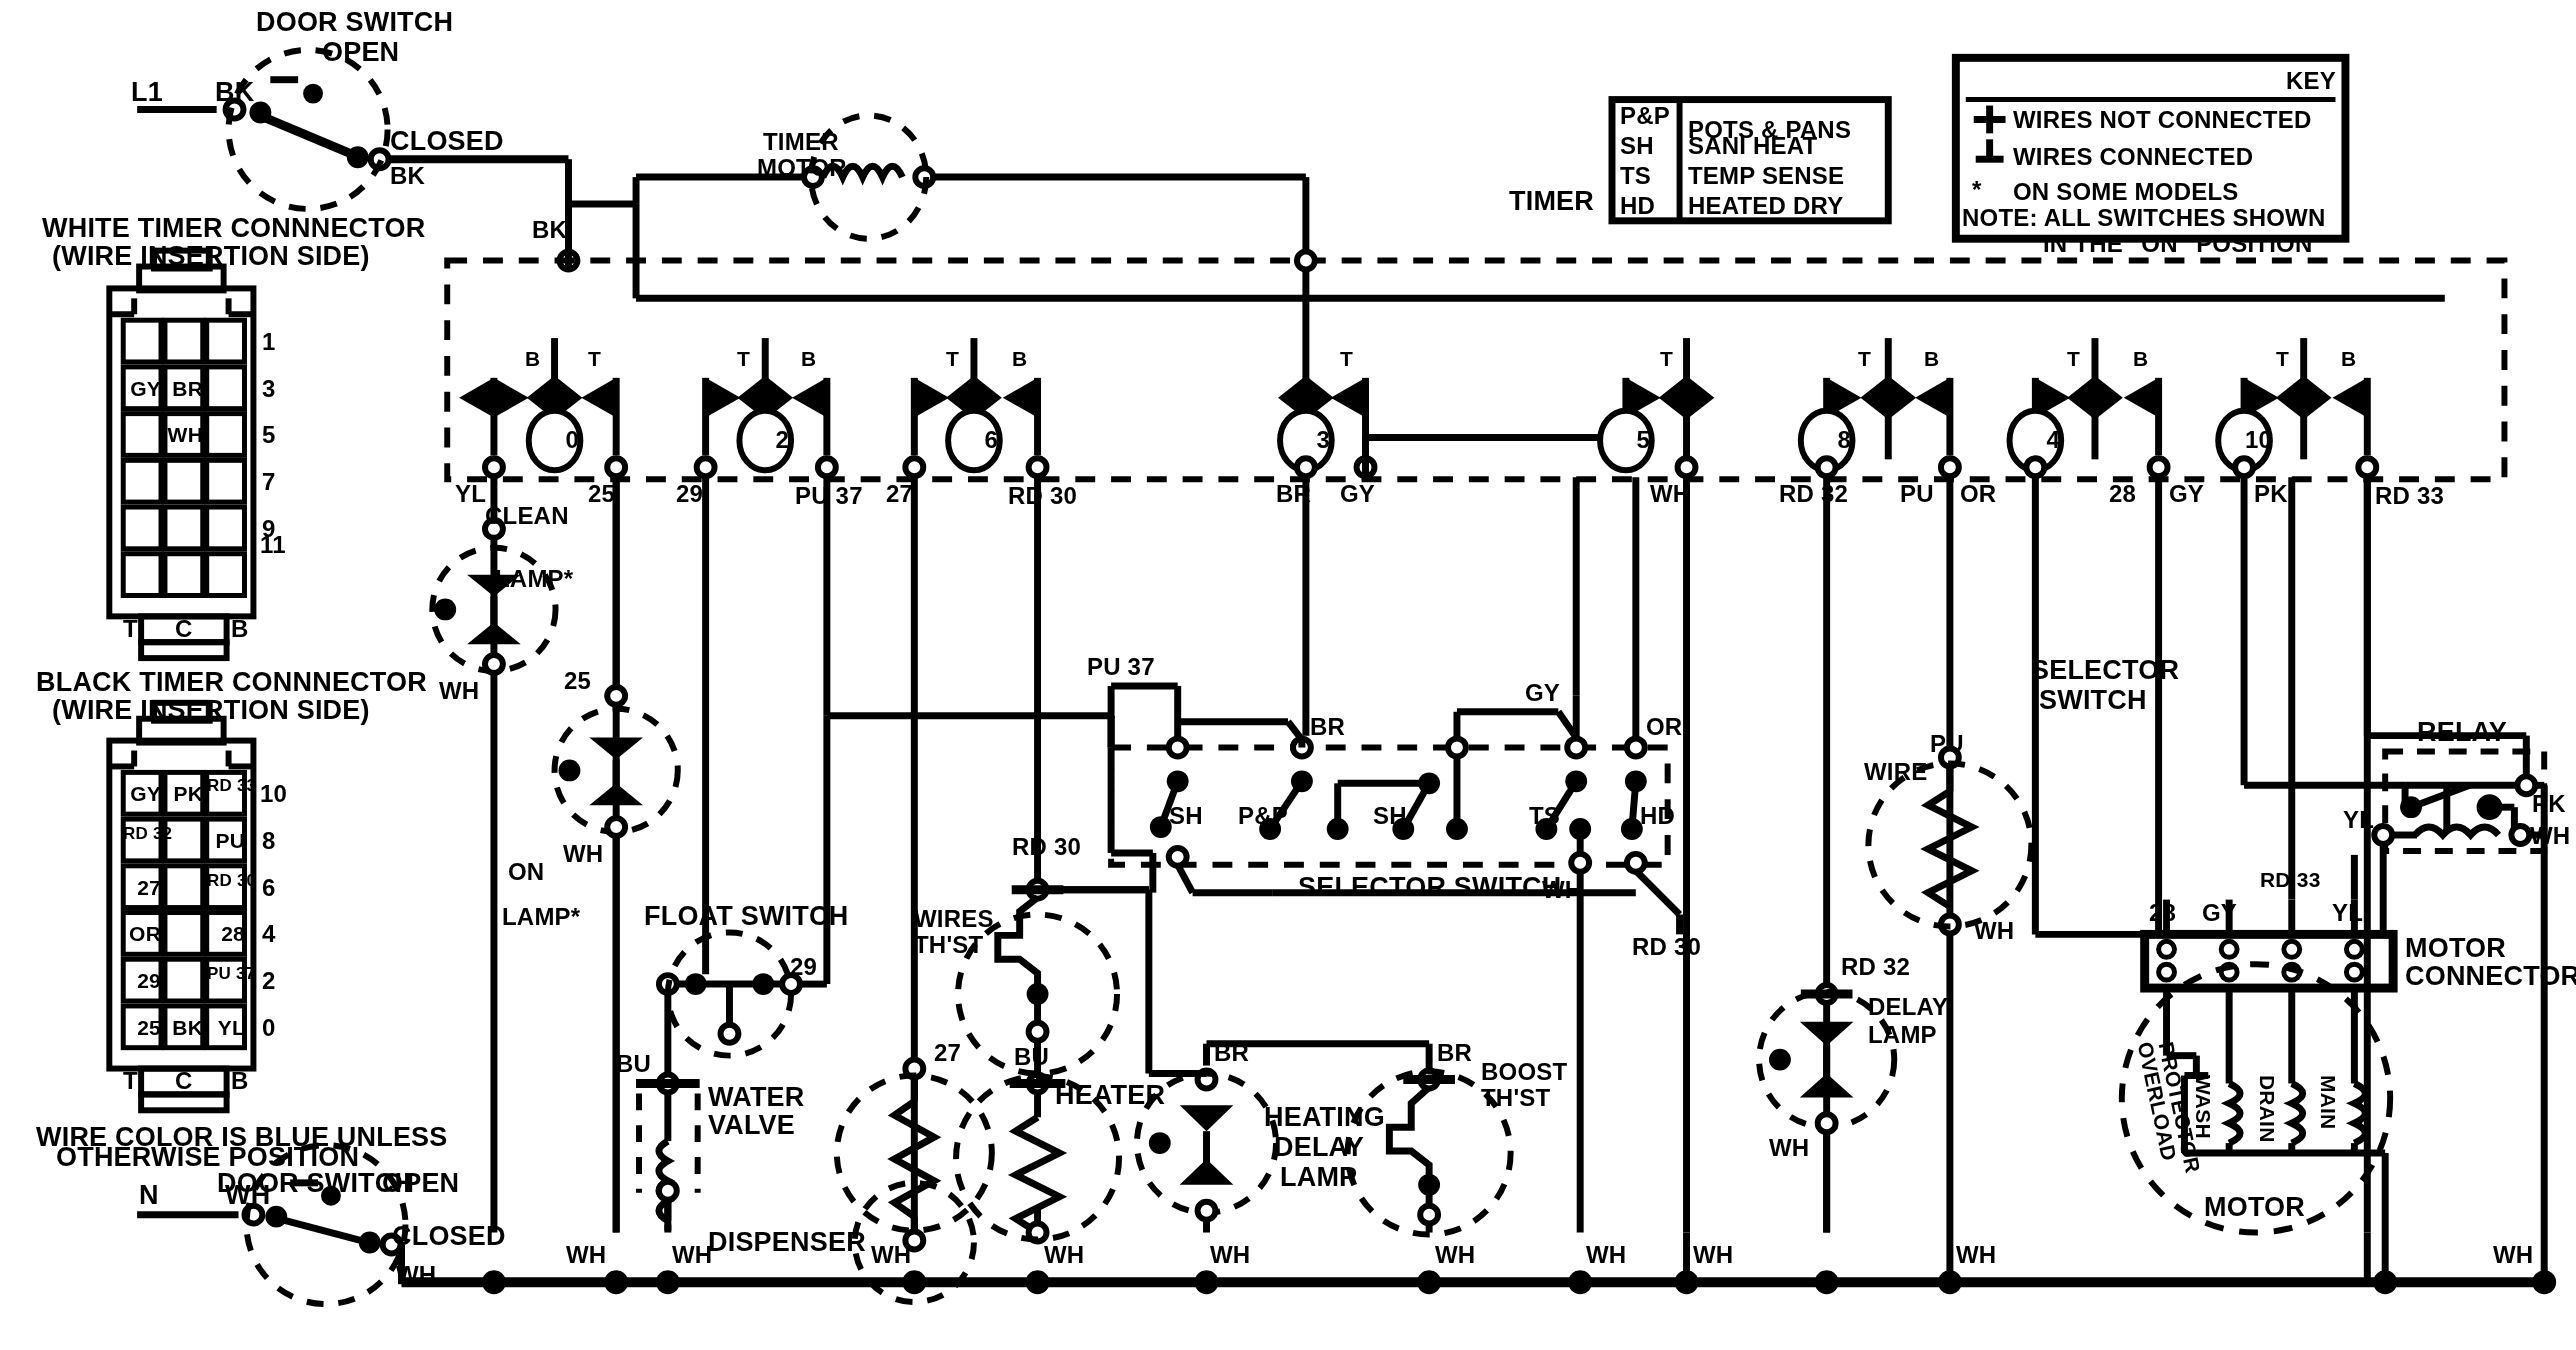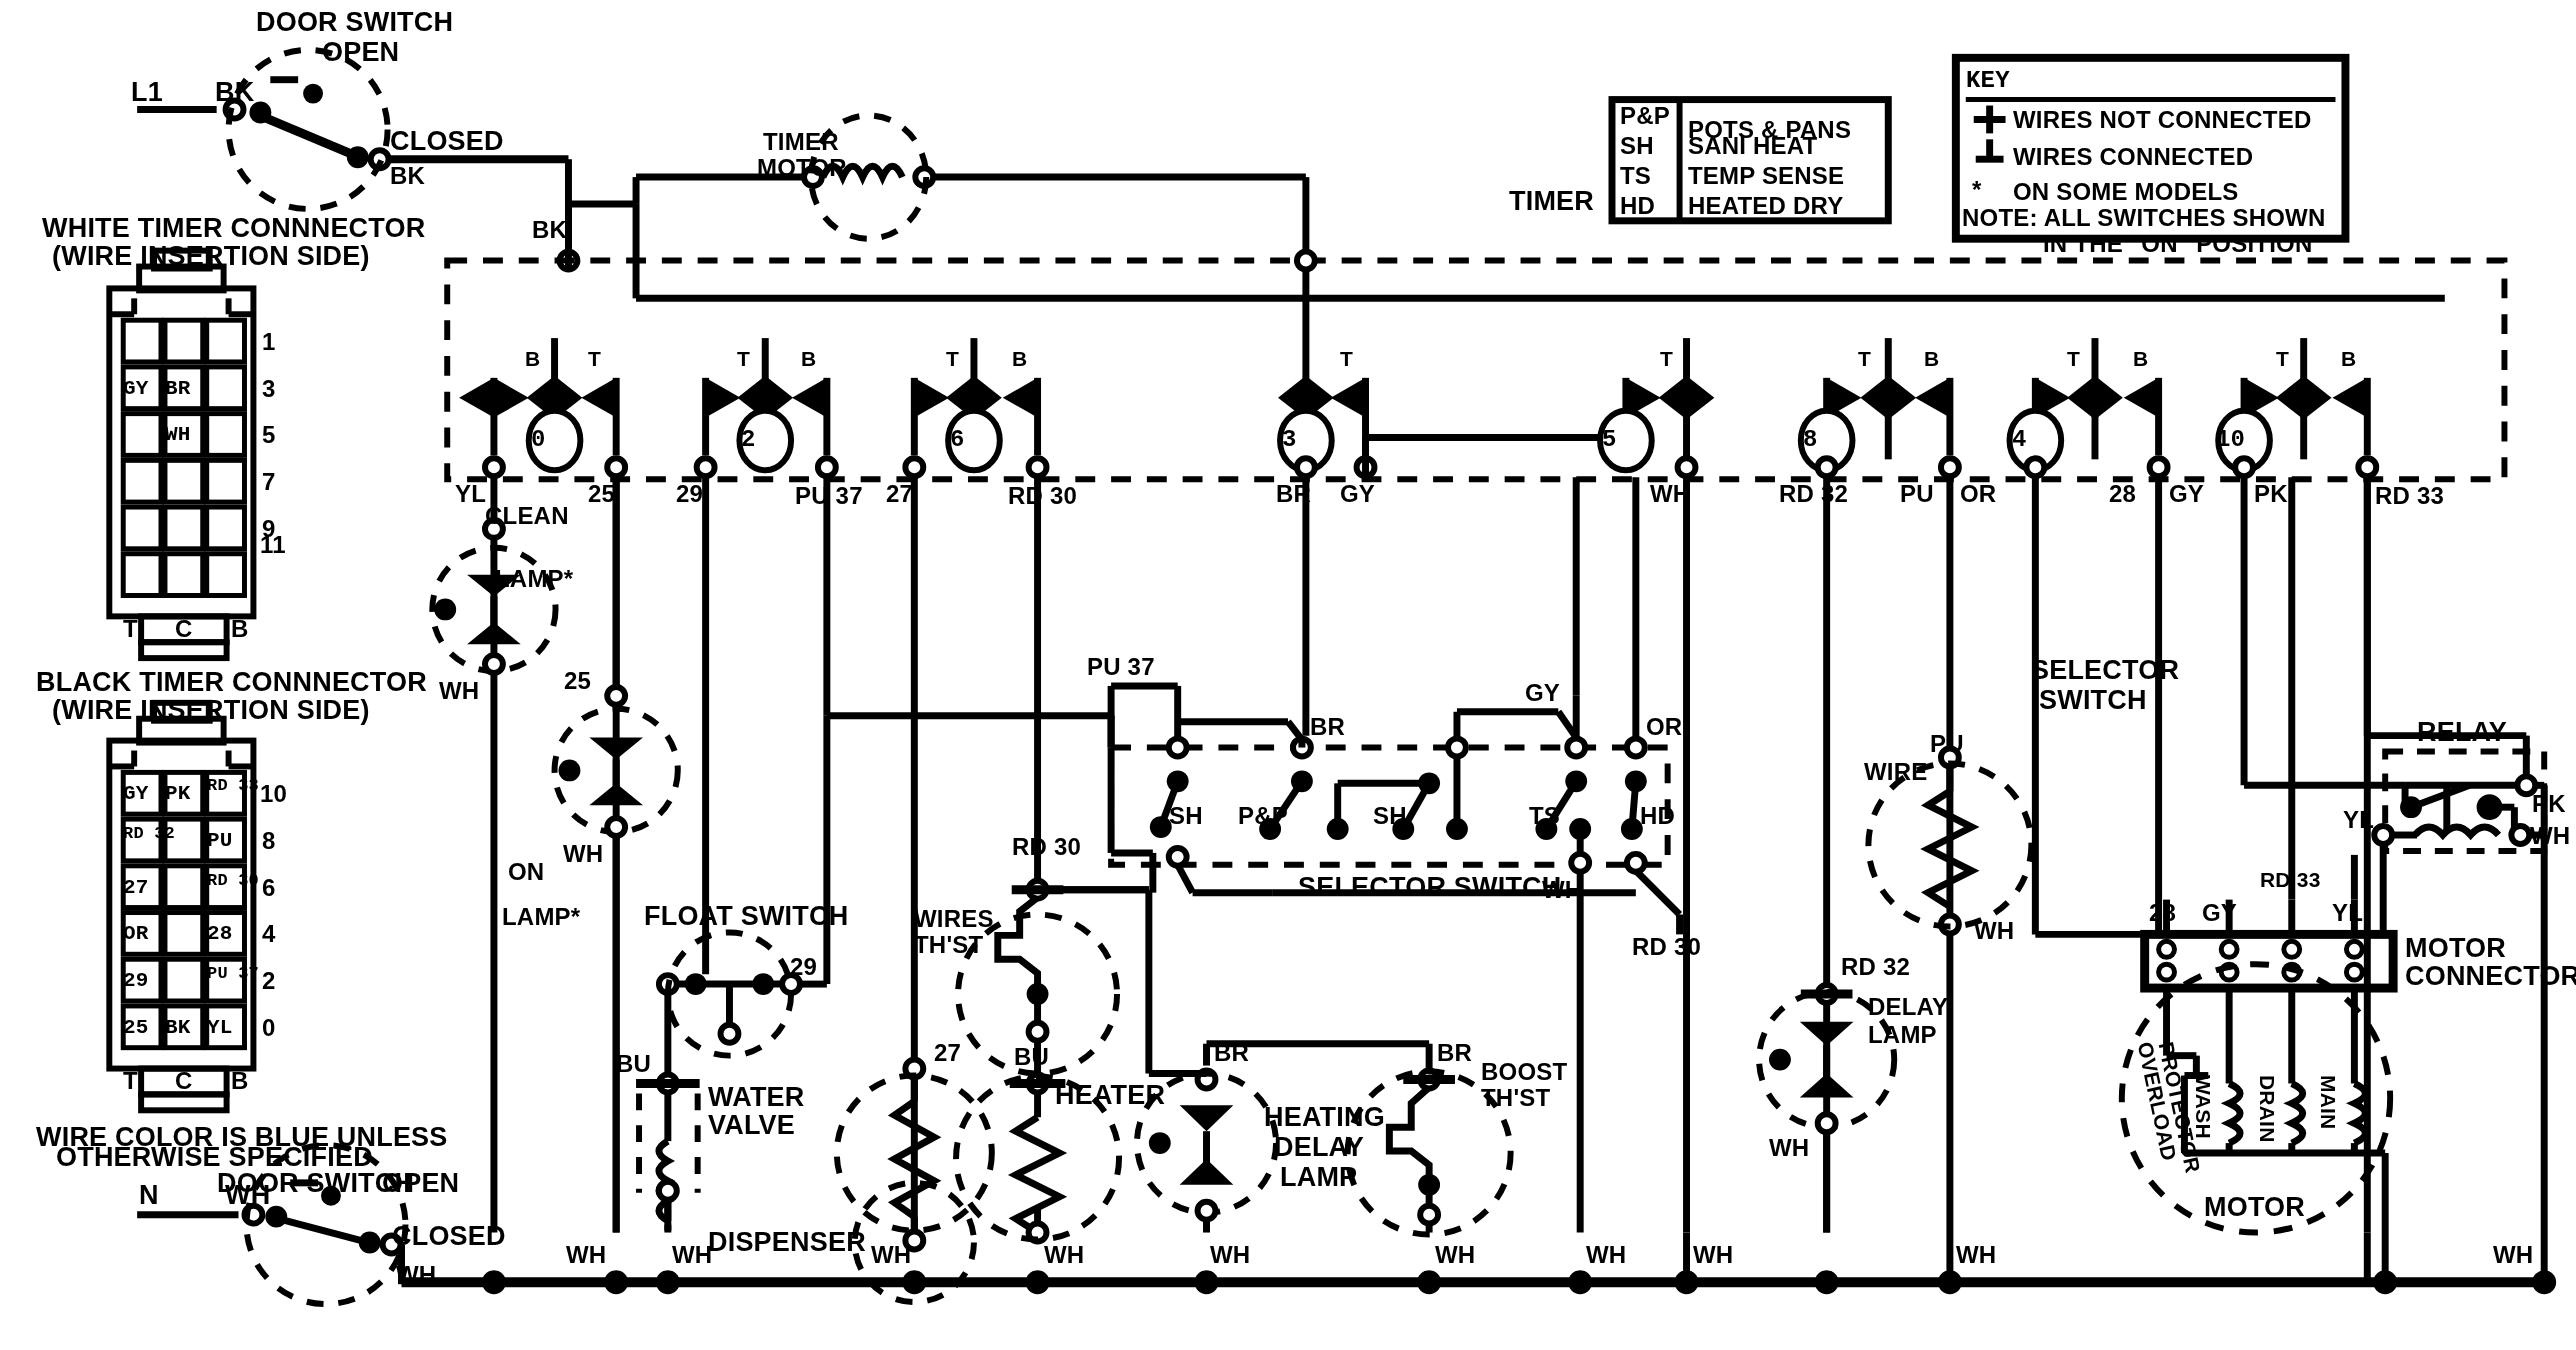--- a/index.html
+++ b/index.html
@@ -6,21 +6,21 @@
   html,body{margin:0;padding:0;background:#fff;}
   body{font-family:"Liberation Sans",sans-serif;}
   #root{position:relative;width:2576px;height:1351px;background:#fff;overflow:hidden;}
   svg#sch{position:absolute;left:0;top:0;width:2576px;height:1351px;}
   .lbl{position:absolute;font-family:"Liberation Sans",sans-serif;font-weight:bold;color:#000;
        white-space:pre;line-height:1.05;letter-spacing:0.2px;}
   .s12{font-size:21px;}
   .s14{font-size:24px;}
   .s16{font-size:27px;}
   .s10{font-size:17px;}
-  .ctr{text-align:left;font-family:Liberation Mono, monospace;}
+  .ctr{text-align:right;}
   .rot{transform-origin:left top;}
 </style>
 </head>
 <body>
 
 <div id="root">
 
 <svg id="sch" viewBox="0 0 2592 1359" xmlns="http://www.w3.org/2000/svg">
   <defs>
     <g id="term">
@@ -562,21 +562,21 @@
 <div class="lbl s14" style="left:262px;top:828px;">8</div>
 <div class="lbl s14" style="left:262px;top:875px;">6</div>
 <div class="lbl s14" style="left:262px;top:921px;">4</div>
 <div class="lbl s14" style="left:262px;top:968px;">2</div>
 <div class="lbl s14" style="left:262px;top:1015px;">0</div>
 <div class="lbl s14" style="left:123px;top:1068px;">T</div>
 <div class="lbl s14" style="left:175px;top:1068px;">C</div>
 <div class="lbl s14" style="left:231px;top:1068px;">B</div>
 
 <div class="lbl s16" style="left:36px;top:1115px;margin-top:8px;">WIRE COLOR IS BLUE UNLESS</div>
-<div class="lbl s16" style="left:56px;top:1143px;">OTHERWISE SPECIFIED</div>
+<div class="lbl s16" style="left:56px;top:1143px;">OTHERWISE POSITION</div>
 
 <div class="lbl s16" style="left:217px;top:1169px;">DOOR SWITCH</div>
 <div class="lbl s16" style="left:382px;top:1169px;">OPEN</div>
 <div class="lbl s16" style="left:392px;top:1222px;">CLOSED</div>
 <div class="lbl s16" style="left:139px;top:1181px;">N</div>
 <div class="lbl s16" style="left:225px;top:1181px;">WH</div>
 <div class="lbl s14" style="left:396px;top:1262px;">WH</div>
 
 <div class="lbl s14" style="left:1620px;top:103px;">P&amp;P</div>
 <div class="lbl s14" style="left:1688px;top:103px;margin-top:14px;">POTS &amp; PANS</div>

